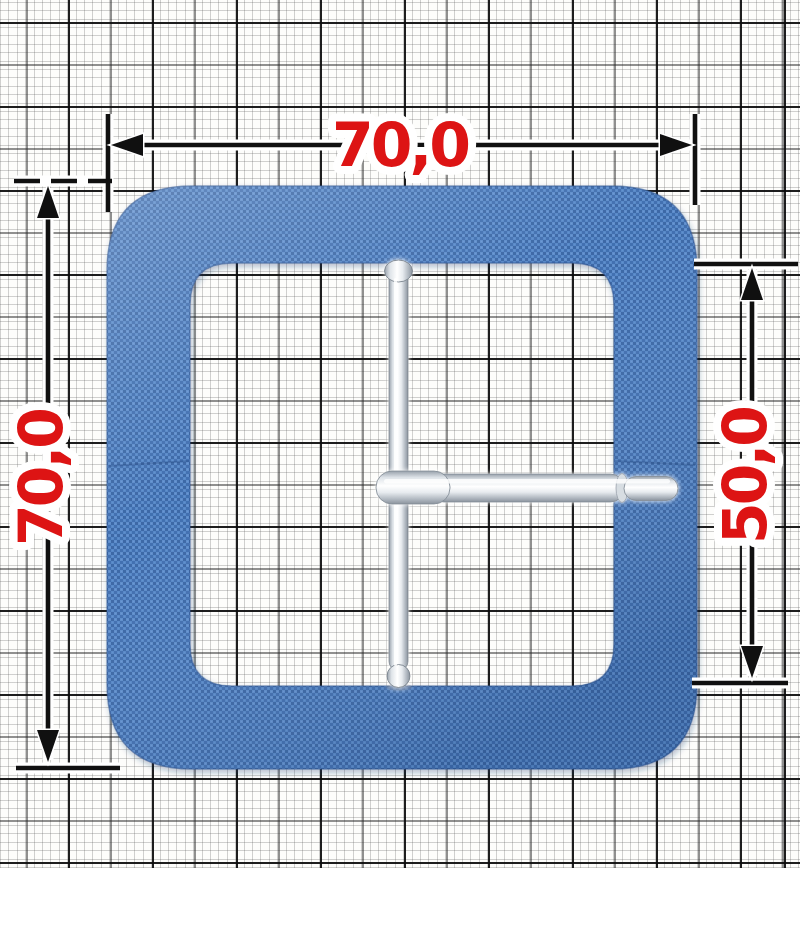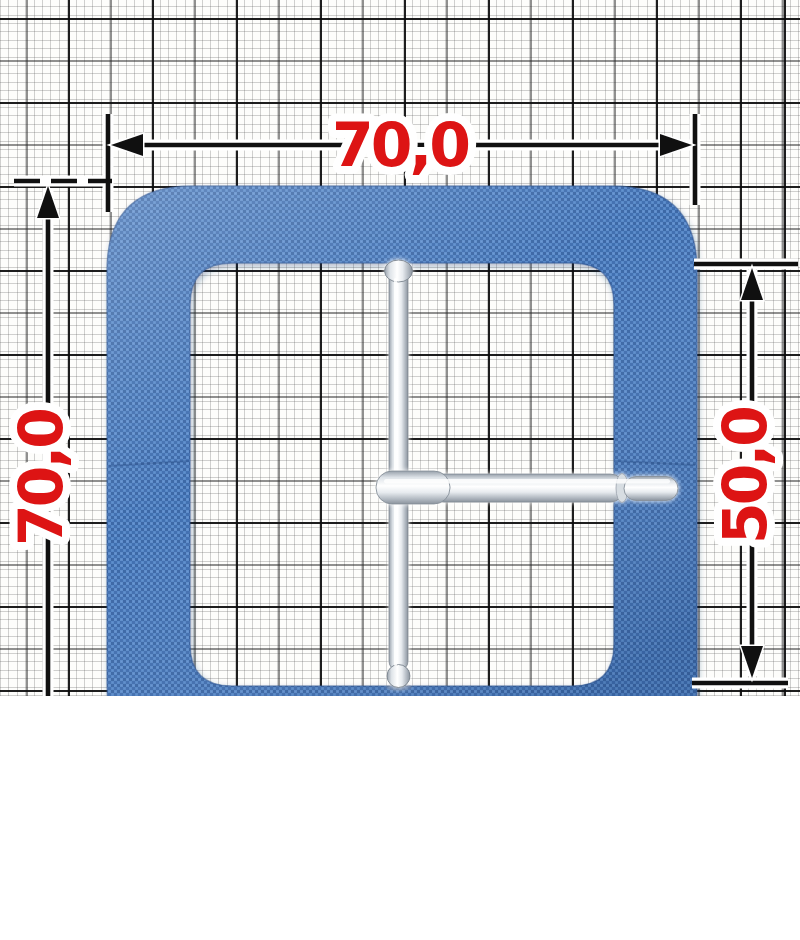--- a/index.html
+++ b/index.html
@@ -1,18 +1,18 @@
 <!DOCTYPE html>
 <html><head>
 <meta charset="utf-8">
 <style>
   html,body { margin:0; padding:0; background:#ffffff; }
   .stage {
     position:relative;
-    width:800px; height:696px;
+    width:800px; height:868px;
     overflow:hidden;
     background-color:#fdfdfb;
     
     background-image:
       repeating-linear-gradient(90deg, rgba(10,10,10,0.85) 0 2.4px, transparent 2.4px 84px),
       repeating-linear-gradient(0deg,  rgba(10,10,10,0.85) 0 2.4px, transparent 2.4px 84px),
       repeating-linear-gradient(90deg, rgba(35,35,35,0.50) 0 1.6px, transparent 1.6px 42px),
       repeating-linear-gradient(0deg,  rgba(35,35,35,0.50) 0 1.6px, transparent 1.6px 42px),
       repeating-linear-gradient(90deg, rgba(90,90,90,0.28) 0 1px, transparent 1px 8.4px),
       repeating-linear-gradient(0deg,  rgba(90,90,90,0.28) 0 1px, transparent 1px 8.4px);

